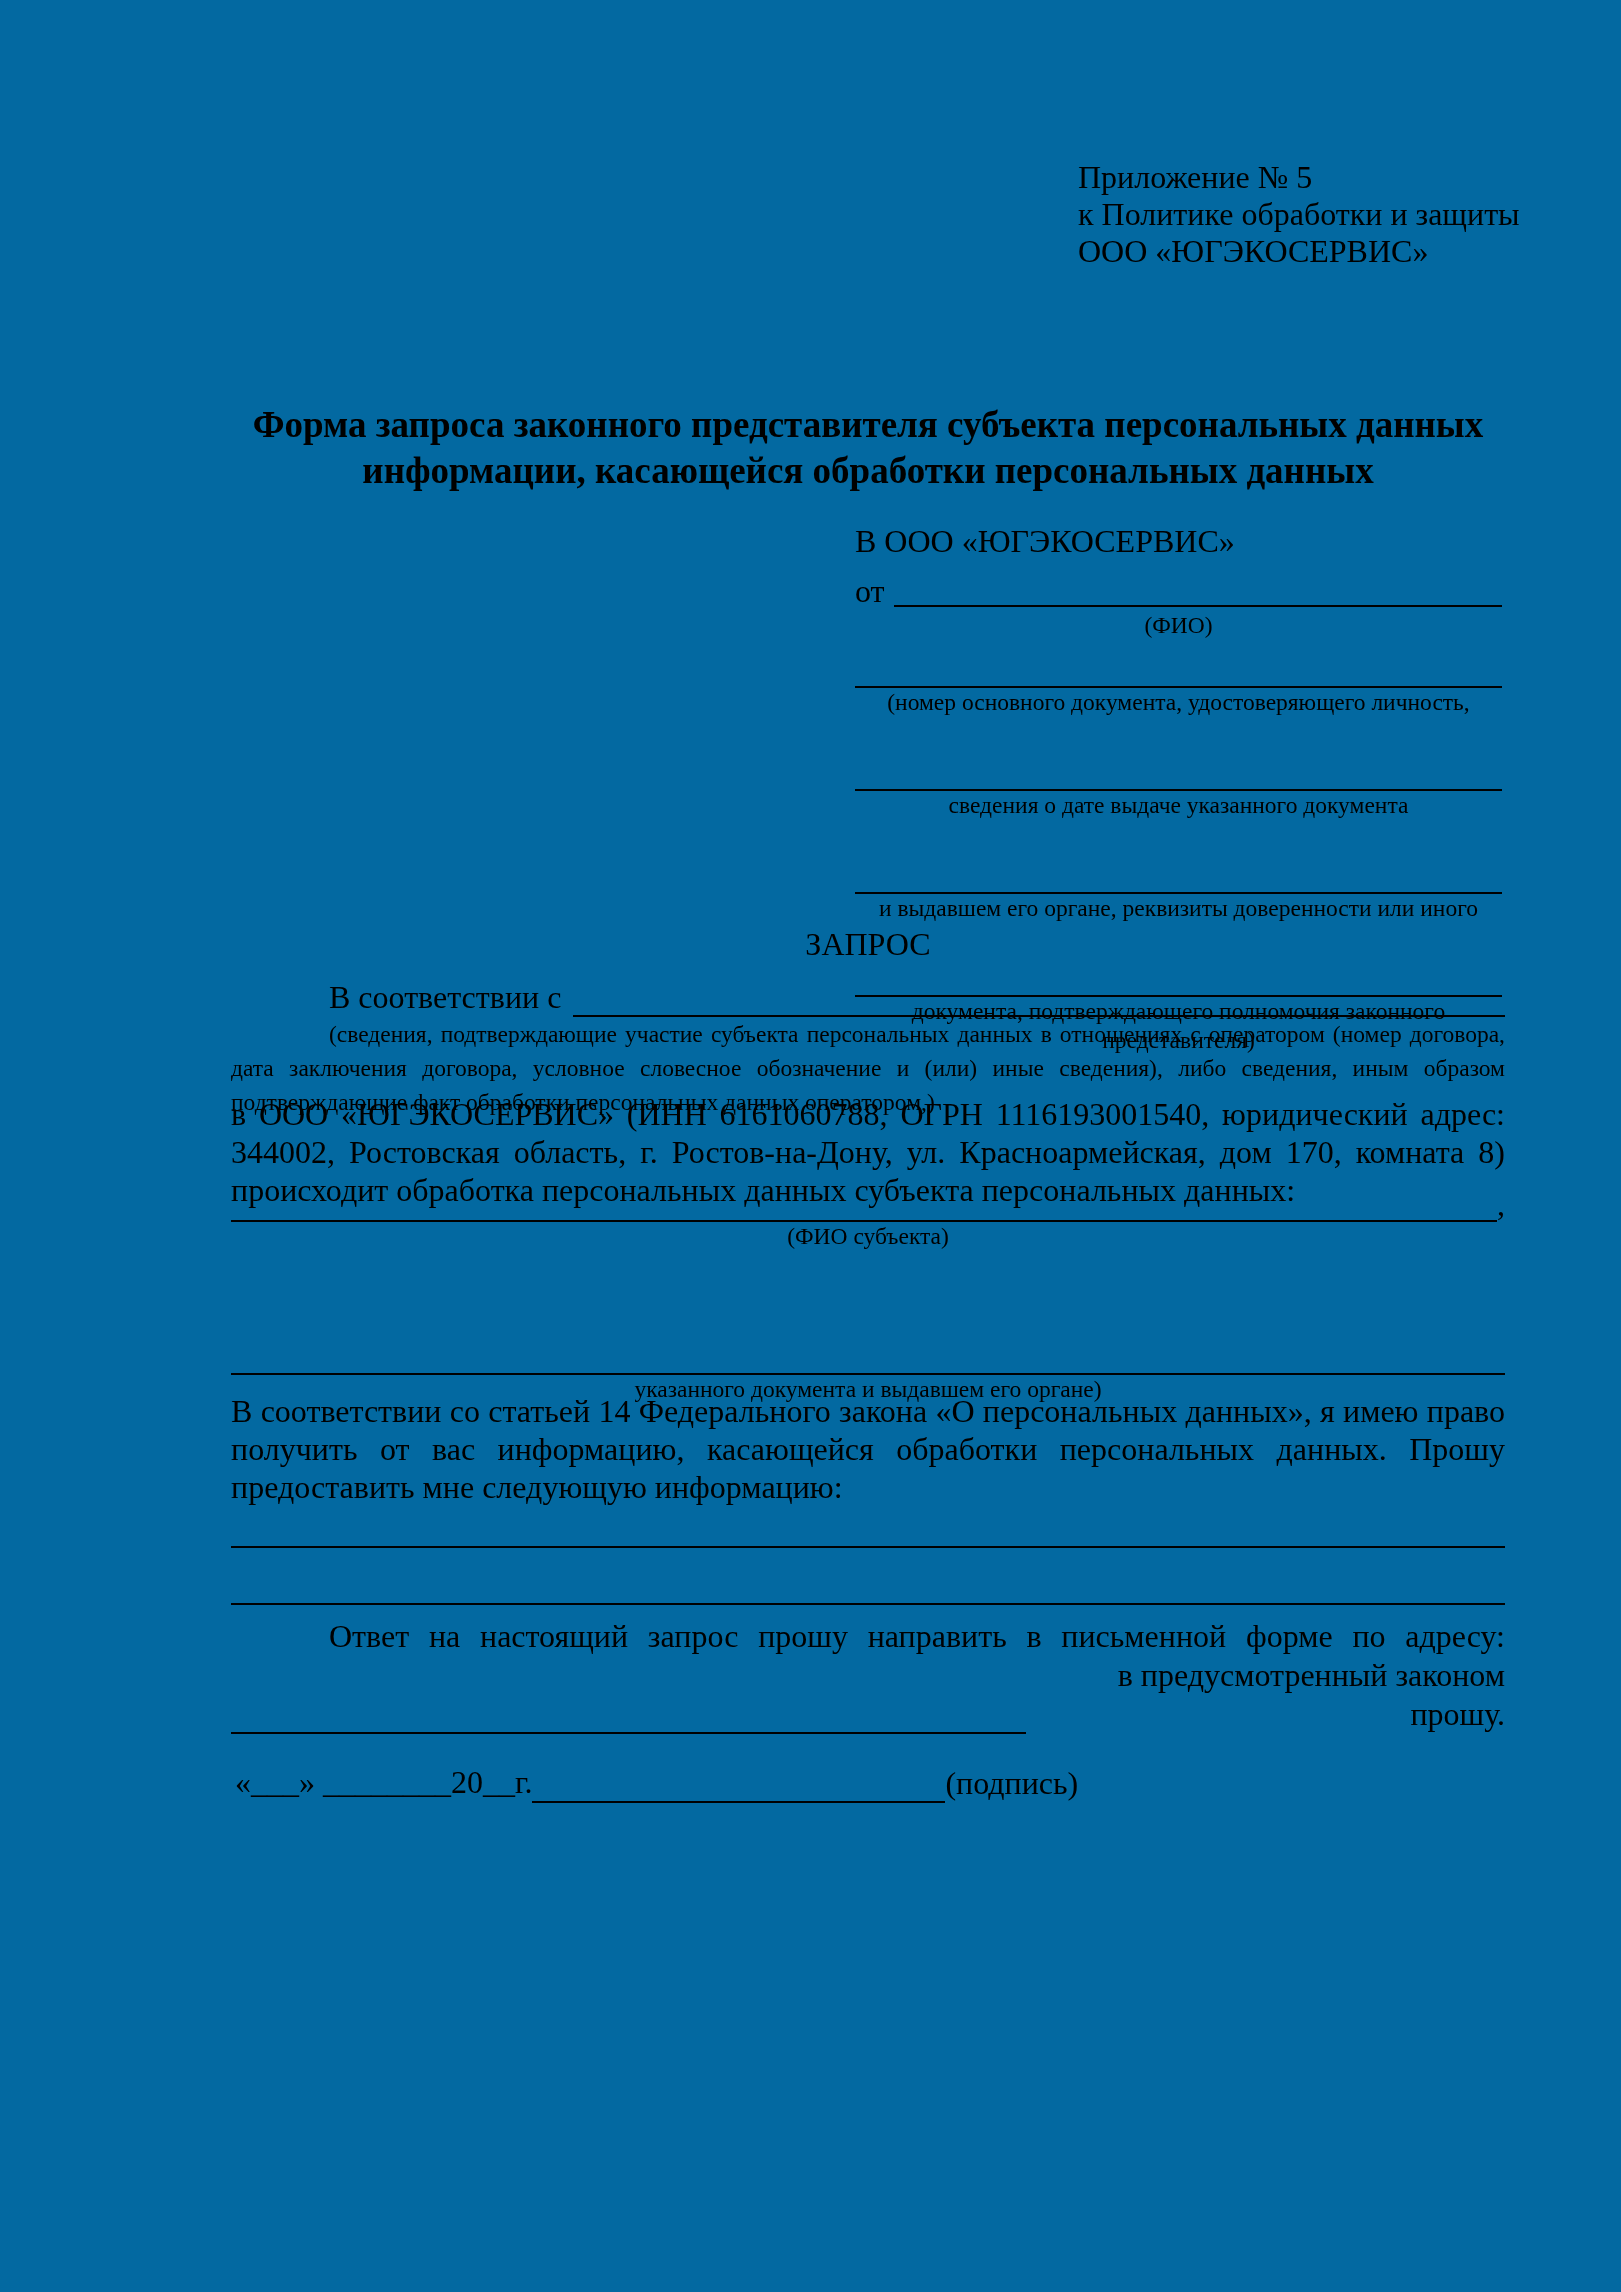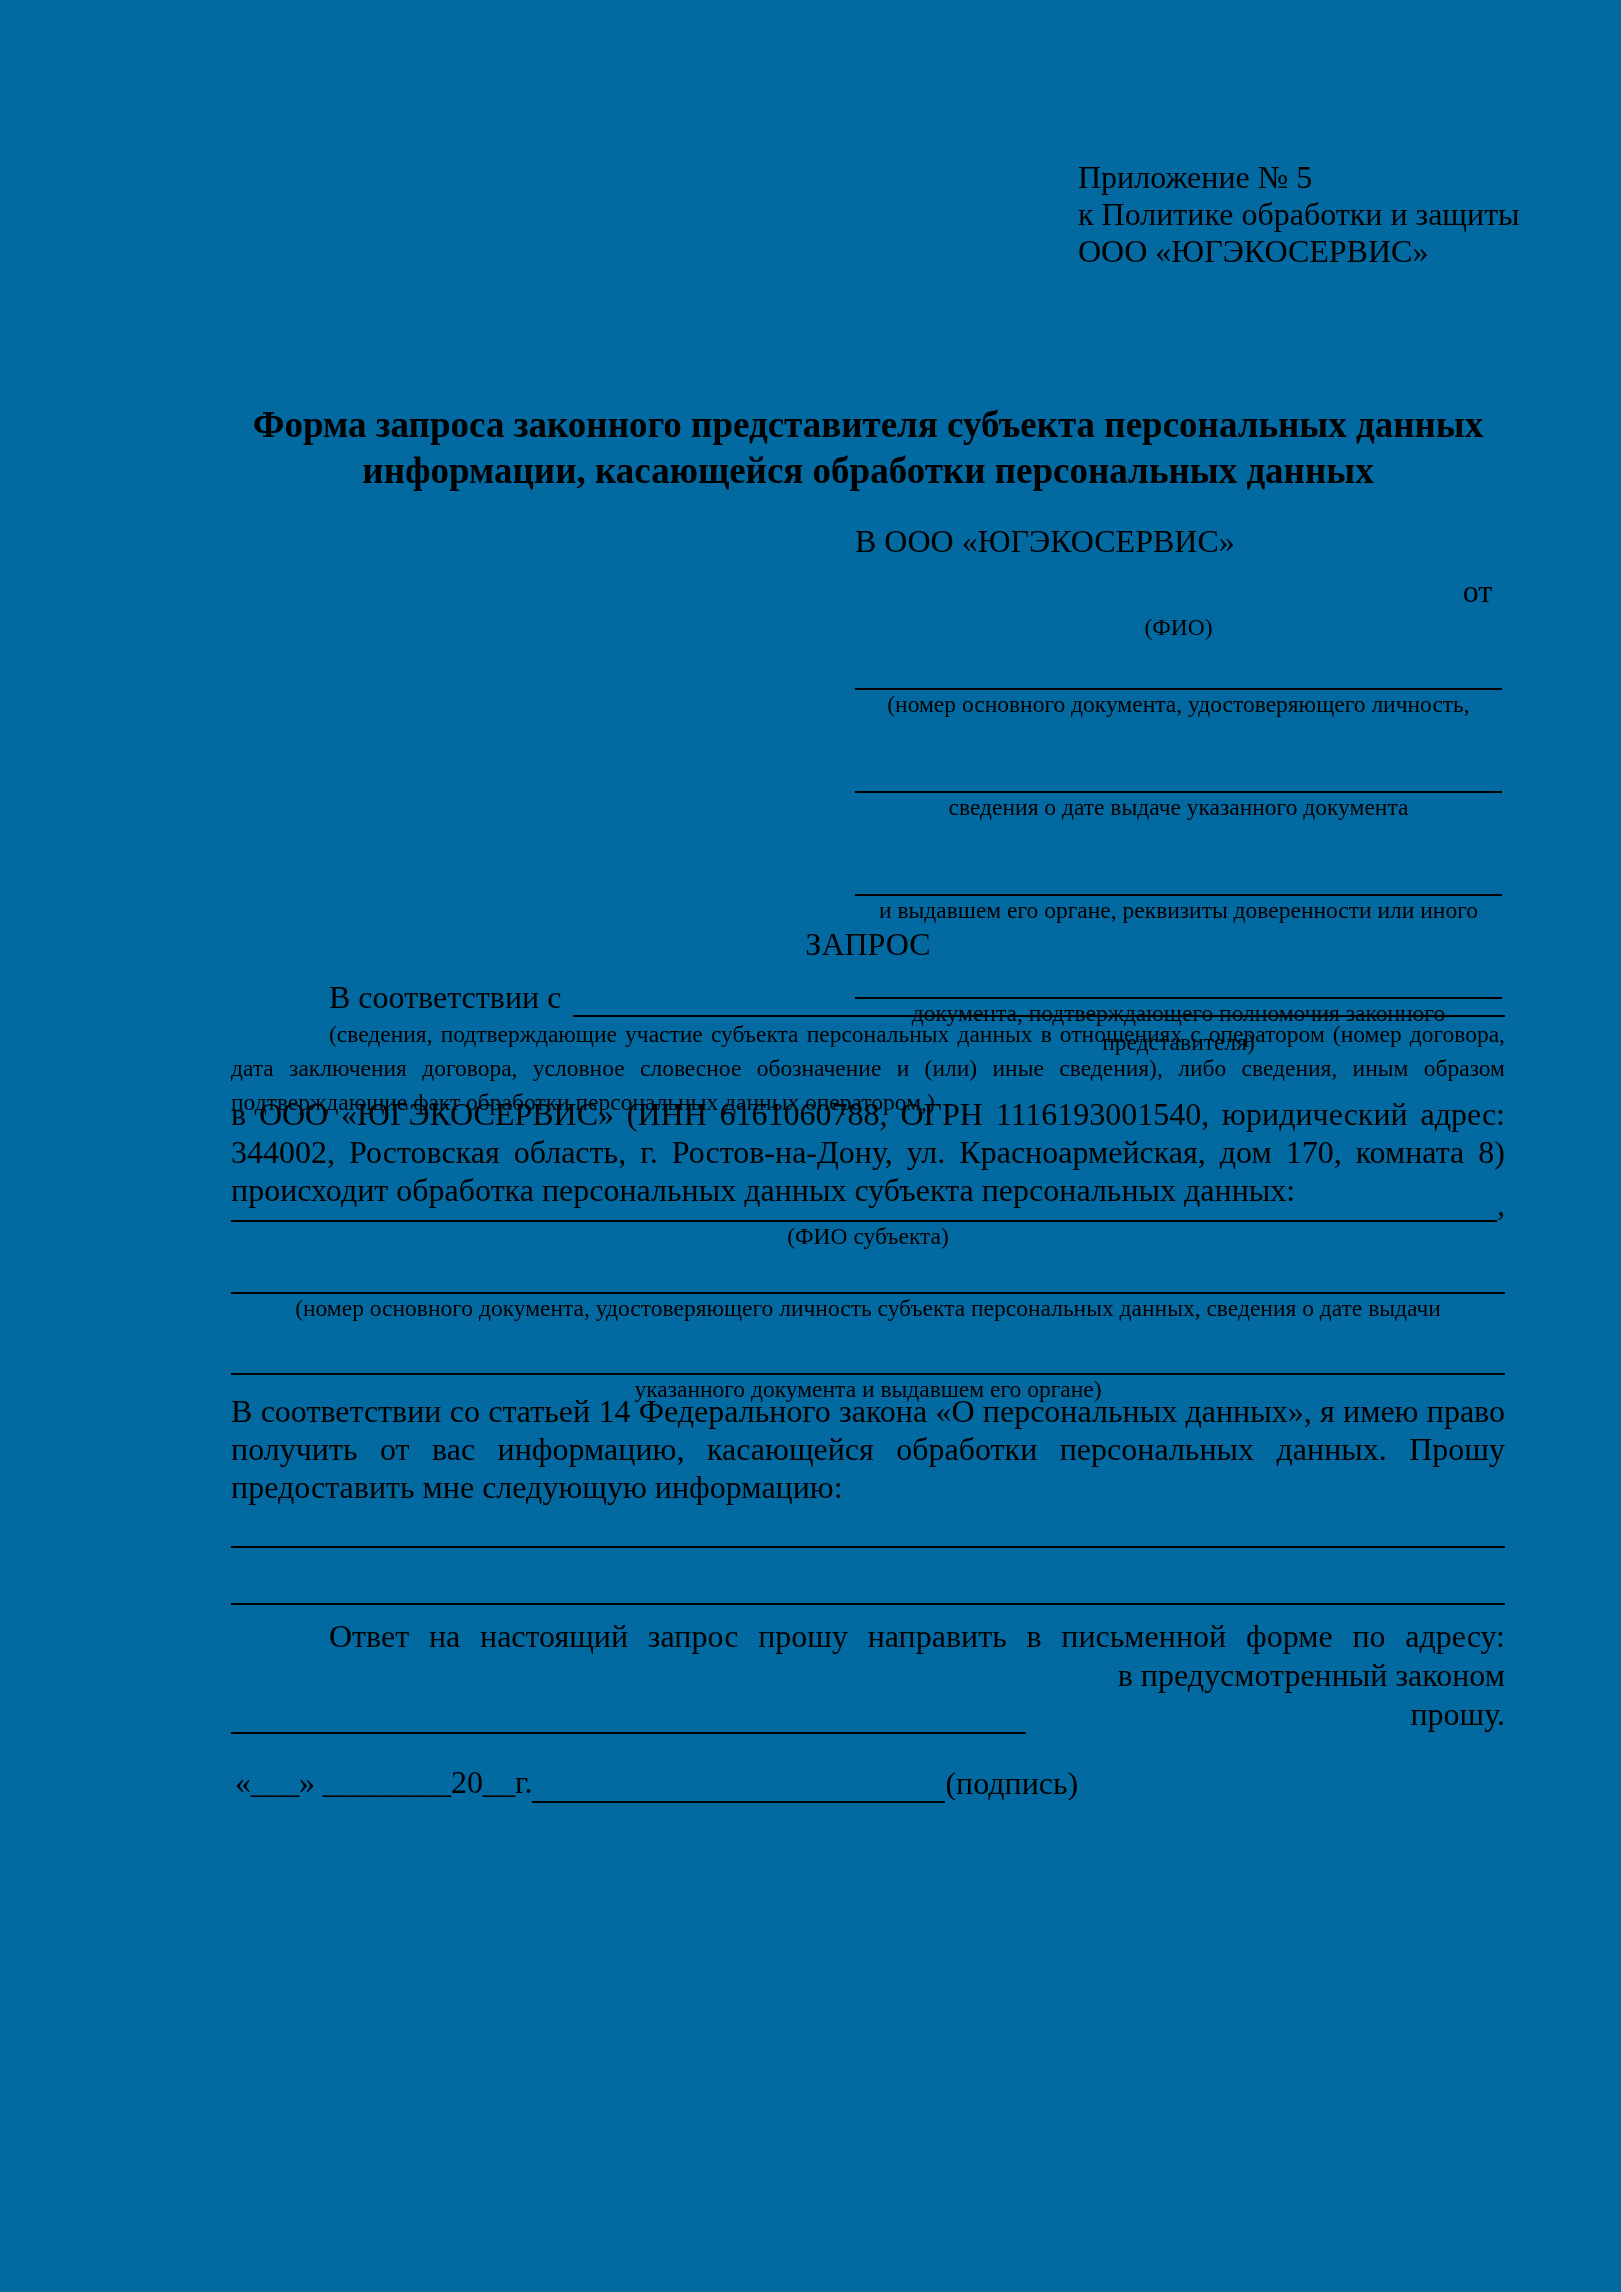--- a/index.html
+++ b/index.html
@@ -21,21 +21,21 @@
   
   .doc-title {
     left: 231px; top: 402px; width: 1274px;
     text-align: center; font-weight: bold;
     font-size: 37px; line-height: 46px;
   }
 
   
   .addressee { left: 855px; top: 521px; width: 647px; font-size: 32px; }
   .to-line { line-height: 41px; }
-  .from-line { display: flex; align-items: flex-end; margin-top: 9.8px; flex-direction: column; }
+  .from-line { display: flex; margin-top: 9.8px; }
   .from-line .label { line-height: 39px; padding-right: 9.8px; }
   .fill-line { flex: 1; border-bottom: 2.9px solid #000; height: 35px; }
   .cap { font-size: 23.5px; line-height: 29px; text-align: center; }
   .blank { border-bottom: 2.9px solid #000; height: 35px; }
   .addressee .blank { margin-top: 39px; }
   .addressee .blank.first { margin-top: 13.7px; }
 
   
   .zapros { left: 231px; top: 926px; width: 1274px; text-align: center; font-size: 32px; }
 
@@ -129,24 +129,20 @@
   <div class="abs par operator-par">в ООО «ЮГЭКОСЕРВИС» (ИНН 6161060788, ОГРН 1116193001540, юридический адрес: 344002, Ростовская область, г. Ростов-на-Дону, ул. Красноармейская, дом 170, комната 8) происходит обработка персональных данных субъекта персональных данных:</div>
 
   <div class="abs field field-a">
     <div class="comma-row">
       <span class="fill-line"></span>
       <span class="comma">,</span>
     </div>
     <div class="cap">(ФИО субъекта)</div>
   </div>
 
-  <div class="abs field field-b">
-    <div class="blank"></div>
-    <div class="cap">(номер основного документа, удостоверяющего личность субъекта персональных данных, сведения о дате выдачи</div>
-  </div>
   <div class="abs field field-c">
     <div class="blank"></div>
     <div class="cap">указанного документа и выдавшем его органе)</div>
   </div>
 
   <div class="abs par law-par">В соответствии со статьей 14 Федерального закона «О персональных данных», я имею право получить от вас информацию, касающейся обработки персональных данных. Прошу предоставить мне следующую информацию:</div>
 
   <div class="abs blank-wide-1">
       <div class="blank"></div>
     </div>

